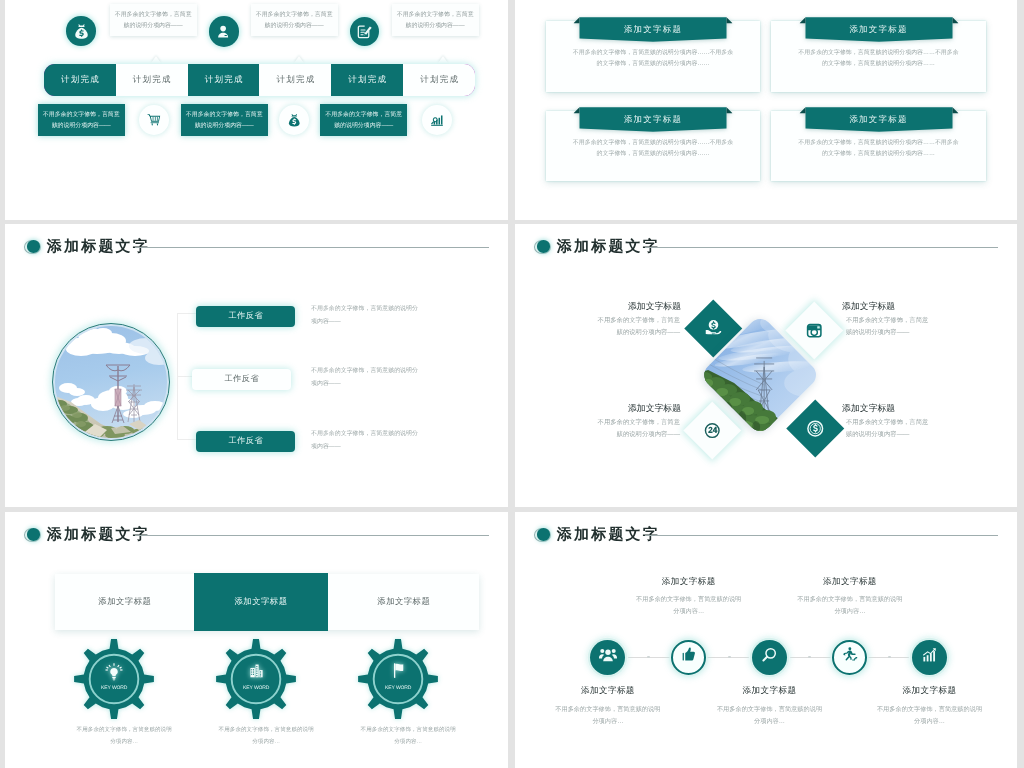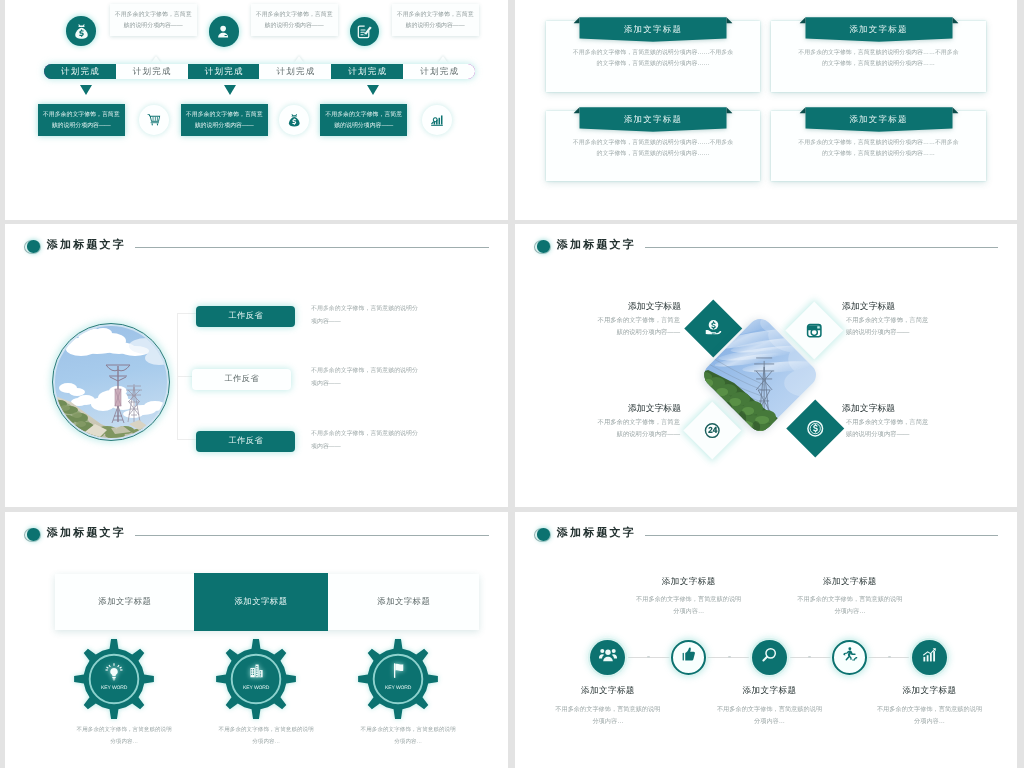--- a/index.html
+++ b/index.html
@@ -23,21 +23,21 @@
   .note-card span{ color:#8e9a9a; font-size:5.92px; line-height:1.82; letter-spacing:0; padding-top:2px;}
   .teal-card{ position:absolute; background:#0c7270; box-shadow:0 0 6px rgba(140,215,210,.85);
      display:flex; align-items:center; justify-content:center; text-align:center; padding:0 4px;}
   .teal-card span{ color:#e8f5f4; font-size:5.92px; line-height:1.82; letter-spacing:0; padding-top:2px;}
   .icirc{ position:absolute; border-radius:50%; display:flex; align-items:center; justify-content:center; }
   .icirc.dark{ background:#0c7270; box-shadow:0 0 5px 1px rgba(170,230,226,.9); }
   .icirc.light{ background:#fdffff; box-shadow:0 0 5px 1px rgba(200,235,232,.75); }
   .icirc svg{ display:block; }
 
   
-  .s1-bar{ position:absolute; left:39px; top:64px; width:431px; height:15px; border-radius:11px;
+  .s1-bar{ position:absolute; left:39px; top:64px; width:431px; height:32px; border-radius:11px;
      overflow:hidden; display:flex; box-shadow:0 0 6px 1px rgba(170,230,226,.7); background:#a21caf;}
   .s1-seg{ flex:1 1 0; display:flex; align-items:center; justify-content:center;
      font-size:8.5px; letter-spacing:1.25px; text-indent:1.25px; }
   .s1-seg.on{ background:#0c7270; color:#eef8f7; }
   .s1-seg.off{ background:#fdffff; color:#5f6b6b; }
   .s1-uparrow{ position:absolute; width:0;height:0; border-left:5.5px solid transparent;
      border-right:5.5px solid transparent; border-bottom:7px solid #fff;
      filter:drop-shadow(0 -1px 1px rgba(0,80,80,.12)); }
   .s1-dnarrow{ position:absolute; width:0;height:0; border-left:6px solid transparent;
      border-right:6px solid transparent; border-top:10px solid #0c7270; }
@@ -51,21 +51,21 @@
      color:#e6f5f4; font-size:8.5px; letter-spacing:1.2px; }
   .s2-body{ position:absolute; left:50%; transform:translateX(-50%); top:27px; width:164px;
      color:#9aa5a5; font-size:5.95px; line-height:1.78; text-align:center; letter-spacing:0;}
 
   
   .sh{ position:absolute; left:18px; top:11px; height:22px; }
   .sh-ring{ position:absolute; left:1.2px; top:4.5px; width:16.4px; height:14.4px;
      border:.7px solid #8ea3a3; border-radius:50%; background:#fff; }
   .sh-dot{ position:absolute; left:4.3px; top:5.4px; width:12.9px; height:12.2px; border-radius:50%;
      background:#0c7270; box-shadow:0 0 4px 1px rgba(165,225,222,.9); }
-  .sh-txt{ position:absolute; left:23.8px; top:2.5px; font-size:11px; letter-spacing:2.2px;
+  .sh-txt{ position:absolute; left:23.8px; top:2.5px; font-size:15px; letter-spacing:2.2px;
      color:#22302f; font-weight:bold; white-space:nowrap;}
   .sh-line{ position:absolute; height:.9px; background:#9fadae; top:23px; }
 
   
   .s3-photo{ position:absolute; left:47px; top:99px; width:118px; height:118px; border-radius:50%;
      border:.8px solid #2b7d79; box-shadow:0 0 6px 2px rgba(190,235,232,.8); overflow:hidden;
      background:#cfe3f2; }
   .s3-photo .ph{ position:absolute; left:2px; top:2px; width:112px; height:112px; border-radius:50%; overflow:hidden; }
   .s3-conn{ position:absolute; background:#ededed; }
   .s3-box{ position:absolute; height:21px; border-radius:4px; display:flex; align-items:center;

